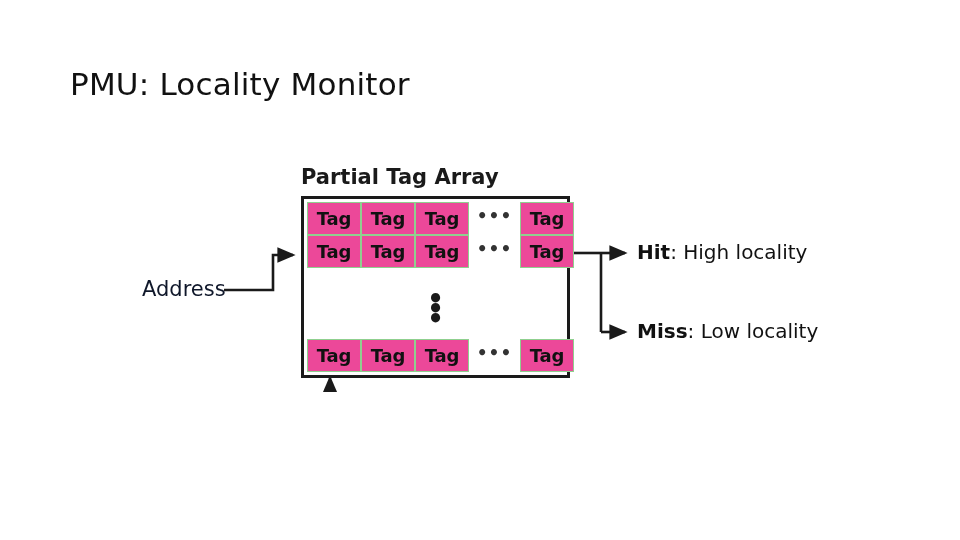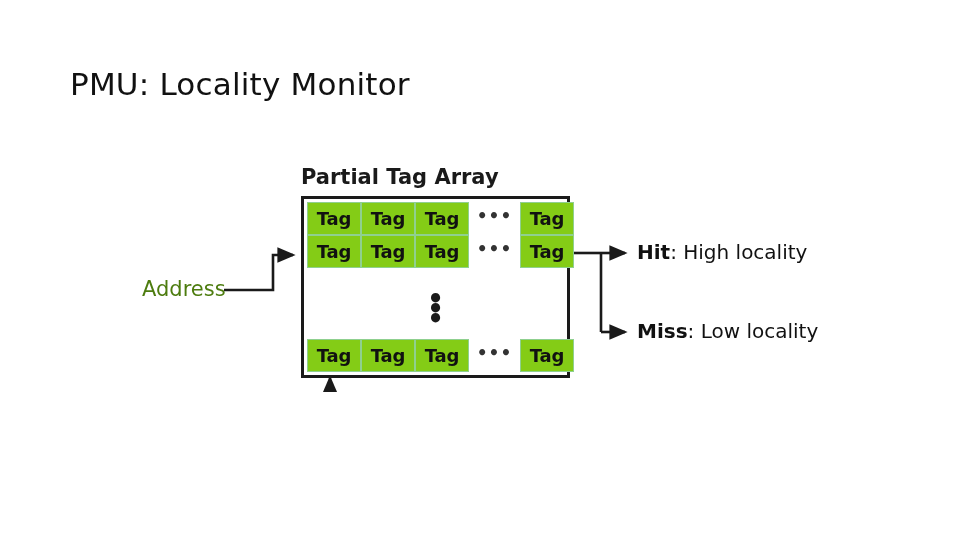--- a/index.html
+++ b/index.html
@@ -71,21 +71,21 @@
     height: 33px;
   }
   #tag-row-0 { top: 3px; }
   #tag-row-1 { top: 36px; }
   #tag-row-last { bottom: 3px; }
 
   .tag-cell {
     width: 54px;
     height: 33px;
     box-sizing: border-box;
-    background: #84cc16;
+    background: #ec4899;
     border: 1px solid #8fd08f;
     display: flex;
     align-items: center;
     justify-content: center;
     font-size: 18px;
     font-weight: 600;
     color: #111111;
     letter-spacing: -0.2px;
   }
   .gap-cell {
@@ -120,21 +120,21 @@
     display: block;
   }
 
   
   #address-label {
     position: absolute;
     left: 142px;
     top: 277px;
     font-size: 21px;
     font-weight: 400;
-    color: #4d7c0f;
+    color: #0f172a;
     white-space: nowrap;
   }
 
   
   .result-label {
     position: absolute;
     font-size: 20px;
     font-weight: 400;
     color: #111111;
     white-space: nowrap;

